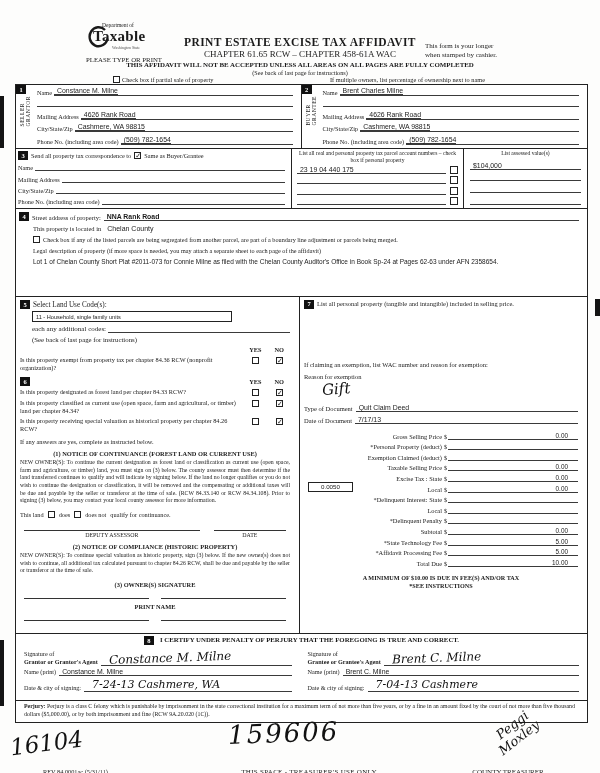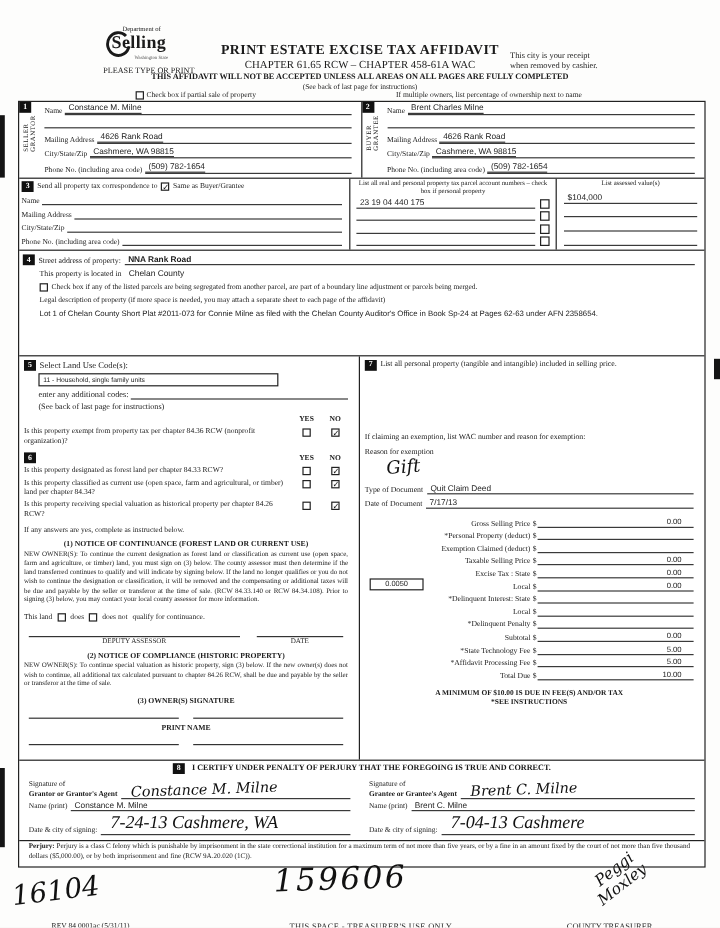--- a/index.html
+++ b/index.html
@@ -97,21 +97,21 @@
   .row5 { height:66px; padding:2px 8px; }
   .certify { text-align:center; font-size:6.8px; font-weight:bold; }
   .certify .badge { margin-right:6px; vertical-align:middle; }
   .sig-cols { display:flex; margin-top:3px; }
   .sig-col { width:50%; }
   .sig-col.left { padding-right:10px; }
   .sig-col.right { padding-left:6px; }
   .srow { display:flex; align-items:flex-end; gap:3px; font-size:6.2px; margin-top:2px; }
   .sig-label { font-size:6.2px; line-height:1.25; white-space:nowrap; }
   .signature { font-size:12px; transform:rotate(-2deg); padding-left:8px; white-space:nowrap; }
-  .hw-date { font-size:15px; padding-left:8px; white-space:nowrap;font-family:Liberation Serif, serif; }
+  .hw-date { font-size:11px; padding-left:8px; white-space:nowrap; }
   
   .perjury { padding:2px 8px 3px 8px; font-size:5.9px; line-height:1.35; }
   .footer { position:absolute; left:15px; top:721px; width:573px; display:flex; align-items:flex-start; font-size:7px;margin-top:47px; }
   .footer .rev { width:175px; padding-left:28px; font-size:6.3px; }
   .footer .space { flex:1; text-align:center; letter-spacing:0.3px; }
   .footer .county { width:160px; text-align:center; }
   
   .stamp-left { position:absolute; left:10px; top:730px; font-size:23px; transform:rotate(-7deg); }
   .stamp-center { position:absolute; left:228px; top:718px; font-size:26px; transform:rotate(-2deg); letter-spacing:2px; }
   .stamp-right { position:absolute; left:498px; top:716px; font-size:13px; transform:rotate(-38deg); line-height:1.05; }
@@ -127,32 +127,32 @@
   <div class="artifact" style="left:0;top:96px;width:4px;height:52px;"></div>
   <div class="artifact" style="left:0;top:640px;width:4px;height:66px;"></div>
   <div class="artifact" style="left:595px;top:299px;width:5px;height:17px;"></div>
 
   <div class="logo">
     <div class="logo-dept">Department of</div>
     <div class="logo-main">
       <svg width="24" height="23" viewBox="0 0 24 23">
         <path d="M19 5 A 9 9.5 0 1 0 21.5 13.5" fill="none" stroke="#1a1a1a" stroke-width="2.4"></path>
       </svg>
-      <span>Selling</span>
+      <span>Taxable</span>
     </div>
     <div class="logo-sub">Washington State</div>
   </div>
   <div class="please-type">PLEASE TYPE OR PRINT</div>
   <div class="title-block">
     <div class="title">PRINT ESTATE EXCISE TAX AFFIDAVIT</div>
     <div class="subtitle">CHAPTER 61.65 RCW – CHAPTER 458-61A WAC</div>
   </div>
   <div class="receipt-note">
-    <div>This city is your receipt</div>
-    <div>when removed by cashier.</div>
+    <div>This form is your longer</div>
+    <div>when stamped by cashier.</div>
   </div>
   <div class="warning">THIS AFFIDAVIT WILL NOT BE ACCEPTED UNLESS ALL AREAS ON ALL PAGES ARE FULLY COMPLETED</div>
   <div class="see-back">(See back of last page for instructions)</div>
   <div class="cbrow-left">
     <span class="cb"></span>
     <span>Check box if partial sale of property</span>
   </div>
   <div class="cbrow-right">If multiple owners, list percentage of ownership next to name</div>
 
   <div class="form-box">
@@ -321,21 +321,21 @@
 
     <div class="row4">
       <div class="col56">
 
         <div class="r3line" style="margin-bottom:1px;">
           <span class="badge">5</span>
           <span style="font-size:7.2px;">Select Land Use Code(s):</span>
         </div>
         <div class="luc-box">11 - Household, single family units</div>
         <div class="frow" style="margin-left:12px; font-size:7px;">
-          <span>enter any additional codes:</span>
+          <span>each any additional codes:</span>
           <span class="fill"></span>
         </div>
         <div style="font-size:6.8px; margin:3px 0 0 12px;">(See back of last page for instructions)</div>
         <div class="yn-head">
             <span>YES</span>
             <span>NO</span>
           </div>
         <div class="q-row">
           <span class="q-text">Is this property exempt from property tax per chapter 84.36 RCW (nonprofit organization)?</span>
           <span class="q-boxes">

